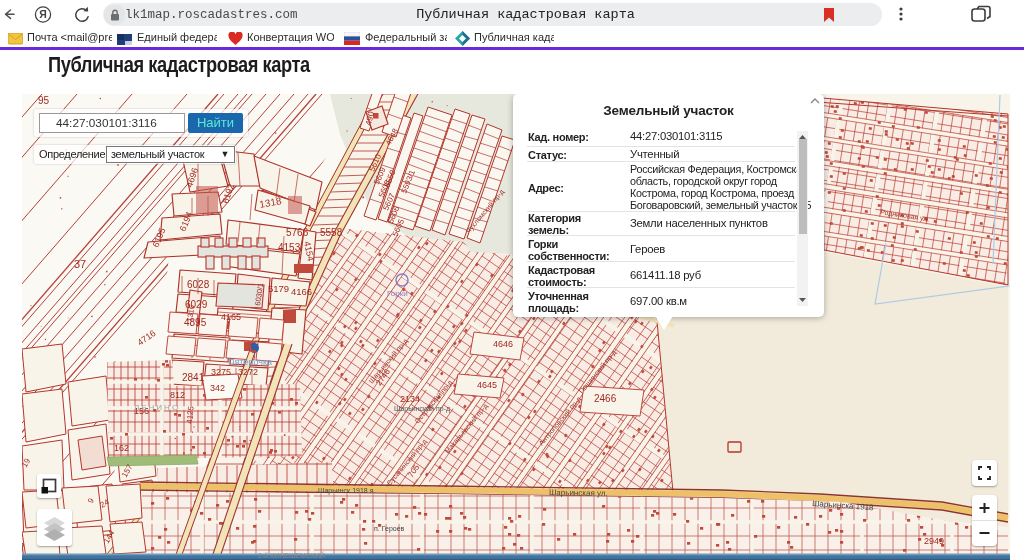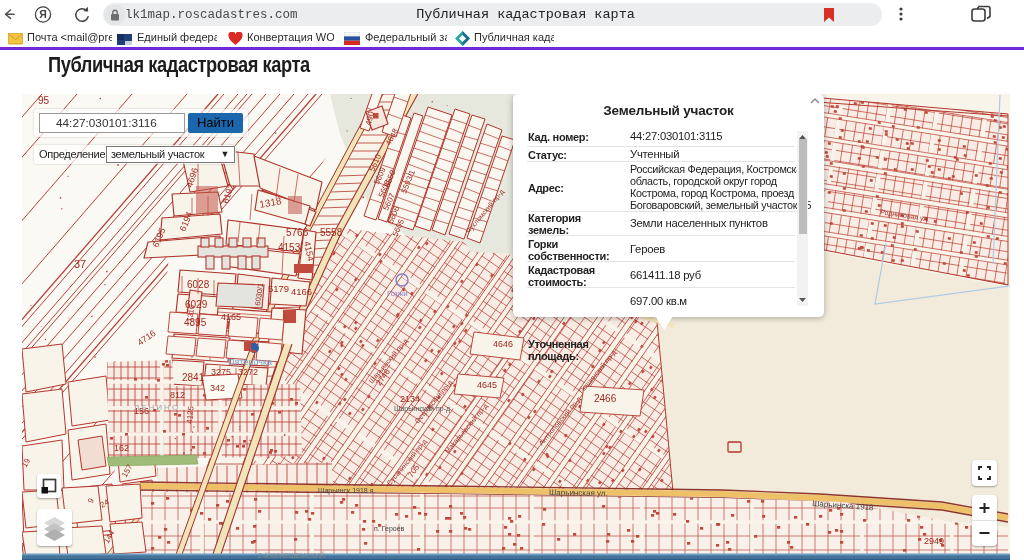--- a/index.html
+++ b/index.html
@@ -19,21 +19,21 @@
     color:#1c1c1c; letter-spacing:-0.5px; transform:scaleX(0.85); transform-origin:0 0; }
   
   #map { position:absolute; left:22px; top:94px; width:988px; height:466px;
     background:#f8f4ea; overflow:hidden; }
   
   #sw1 { position:absolute; left:12px; top:15px; width:214px; height:28px;
     background:rgba(255,255,255,.65); border-radius:3px; box-shadow:0 0 2px rgba(0,0,0,.25); }
   #sinput { position:absolute; left:17px; top:19px; width:146px; height:20px; background:#fff;
     border:1px solid #999; font-size:11.8px; color:#333; line-height:18px; padding-left:16px; }
   #sbtn { position:absolute; left:166px; top:19px; width:55px; height:20px; background:#1a67ad;
-    color:#000000; font-size:13px; text-align:center; line-height:20px; border-radius:2px; }
+    color:#5eead4; font-size:13px; text-align:center; line-height:20px; border-radius:2px; }
   #sw2 { position:absolute; left:12px; top:51px; width:202px; height:19px;
     background:rgba(255,255,255,.65); border-radius:2px; box-shadow:0 0 2px rgba(0,0,0,.25); }
   #slabel { position:absolute; left:17px; top:54px; font-size:11px; letter-spacing:-0.3px; color:#222; }
   #sselect { position:absolute; left:84px; top:52px; width:129px; height:17px; background:#fff;
     border:1px solid #777; font-size:11px; letter-spacing:-0.3px; color:#222; line-height:15px; padding-left:4px; }
   
   #panel { position:absolute; left:491px; top:0px; width:311px; height:223px; background:#fff;
     border-radius:5px; box-shadow:0 1px 6px rgba(0,0,0,.3); font-size:11.3px; color:#222; }
   #panel .ttl { position:absolute; left:0; right:0; top:9px; text-align:center;
     font-size:13.5px; font-weight:bold; letter-spacing:-0.2px; }
@@ -1935,21 +1935,21 @@
     <div class="sep" style="top:117px;"></div>
     <div class="lbl" style="top:118px;">Категория земель:</div>
       <div class="val" style="top:124px;">Земли населенных пунктов</div>
     <div class="sep" style="top:141px;"></div>
     <div class="lbl" style="top:144px;">Горки собственности:</div>
       <div class="val" style="top:150px;">Героев</div>
     <div class="sep" style="top:167px;"></div>
     <div class="lbl" style="top:170px;">Кадастровая стоимость:</div>
       <div class="val" style="top:176px;">661411.18 руб</div>
     <div class="sep" style="top:193px;"></div>
-    <div class="lbl" style="top:196px;margin-top:48px;">Уточненная площадь:</div>
+    <div class="lbl" style="top:196px;">Уточненная площадь:</div>
       <div class="val" style="top:202px;">697.00 кв.м</div>
     <div id="pscroll"></div>
       <div id="pthumb"></div>
     <svg class="abs" style="left:284px;top:39px" width="11" height="8">
         <path d="M2 6 L5.5 2 L9 6 z" fill="#555"></path>
       </svg>
     <svg class="abs" style="left:284px;top:202px" width="11" height="8">
         <path d="M2 2 L5.5 6 L9 2 z" fill="#555"></path>
       </svg>
     <svg class="abs" style="left:297px;top:3px" width="10" height="8">

